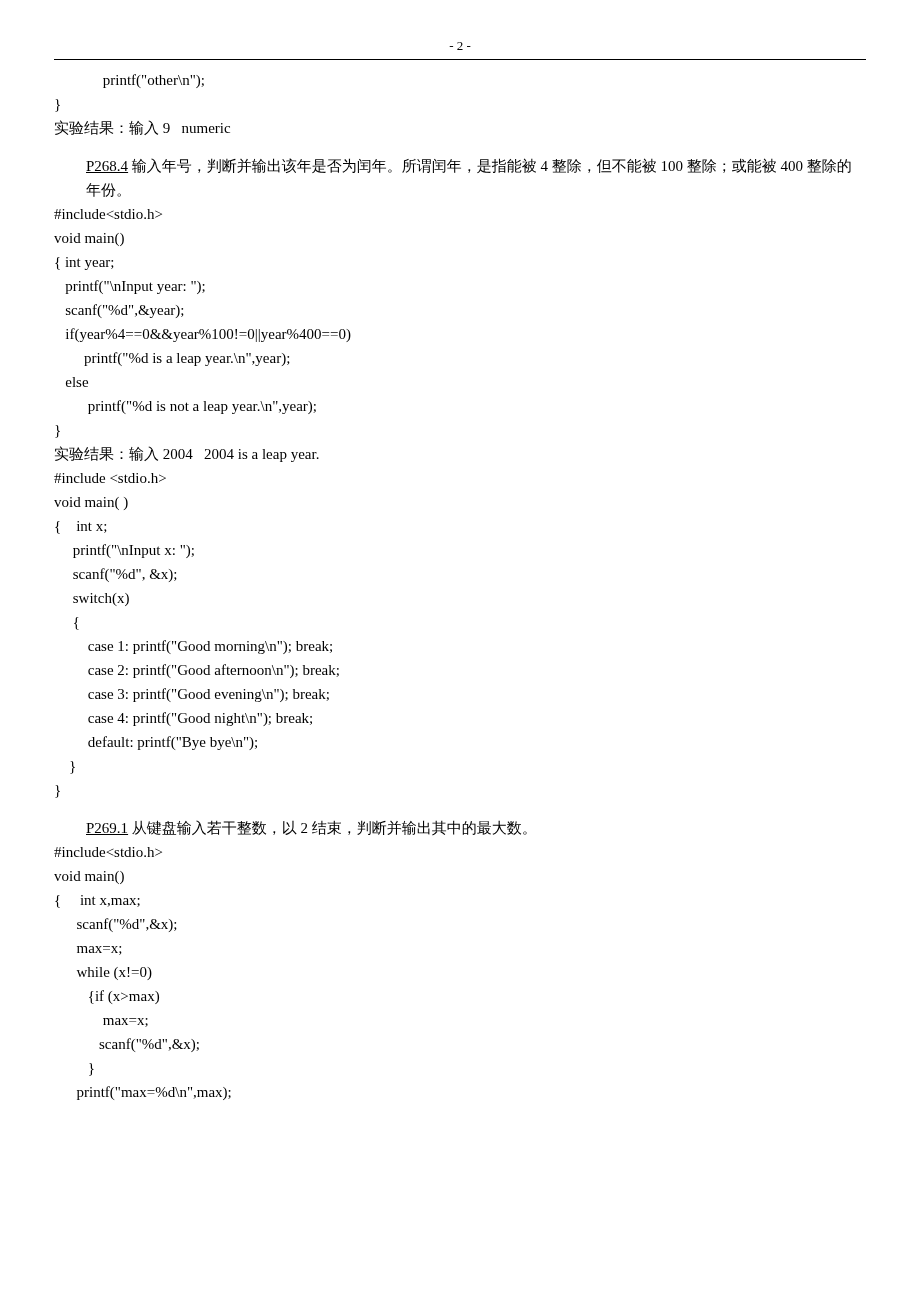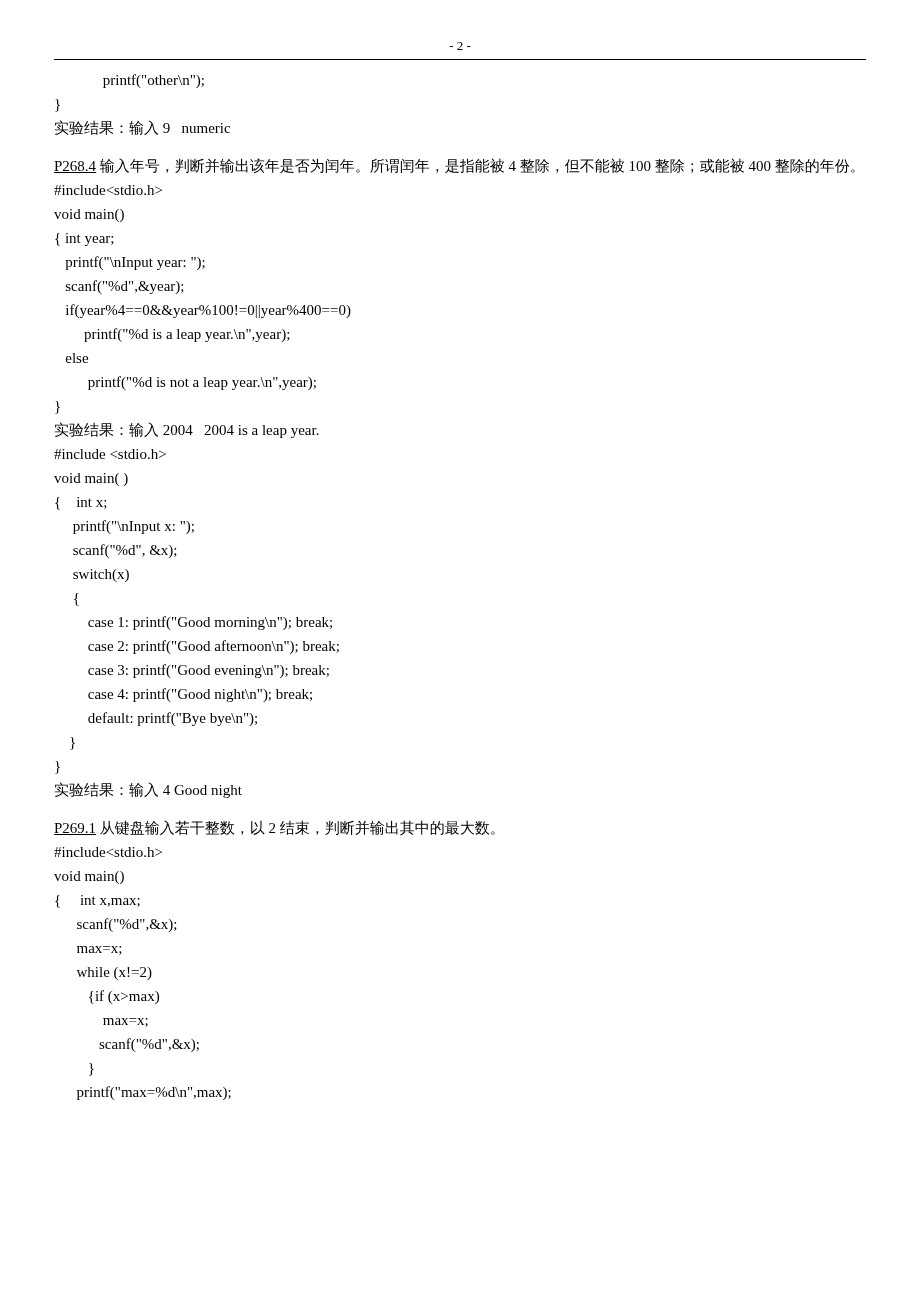--- a/index.html
+++ b/index.html
@@ -32,20 +32,21 @@
     font-family: "Times New Roman", "SimSun", serif;
     font-size: 15px;
     line-height: 1.6;
   }
   .heading {
     white-space: normal;
     font-family: "Times New Roman", "SimSun", serif;
     font-size: 15px;
     line-height: 1.6;
     margin-top: 14px;
+    margin-left: 32px;
   }
   .heading .label {
     text-decoration: underline;
   }
 </style>
 </head>
 <body>
 
 <div class="page">
 
@@ -78,30 +79,29 @@
   <div class="line">     scanf("%d", &amp;x);</div>
   <div class="line">     switch(x)</div>
   <div class="line">     {</div>
   <div class="line">         case 1: printf("Good morning\n"); break;</div>
   <div class="line">         case 2: printf("Good afternoon\n"); break;</div>
   <div class="line">         case 3: printf("Good evening\n"); break;</div>
   <div class="line">         case 4: printf("Good night\n"); break;</div>
   <div class="line">         default: printf("Bye bye\n");</div>
   <div class="line">    }</div>
   <div class="line">}</div>
-  <div class="line">实验结果：输入 4 Good night</div>
 
   <div class="heading">
     <span class="label">P269.1</span><span> 从键盘输入若干整数，以 2 结束，判断并输出其中的最大数。</span>
   </div>
   <div class="line">#include&lt;stdio.h&gt;</div>
   <div class="line">void main()</div>
   <div class="line">{     int x,max;</div>
   <div class="line">      scanf("%d",&amp;x);</div>
   <div class="line">      max=x;</div>
-  <div class="line">      while (x!=2)</div>
+  <div class="line">      while (x!=0)</div>
   <div class="line">         {if (x&gt;max)</div>
   <div class="line">             max=x;</div>
   <div class="line">            scanf("%d",&amp;x);</div>
   <div class="line">         }</div>
   <div class="line">      printf("max=%d\n",max);</div>
 
 </div>
 
 </body></html>

